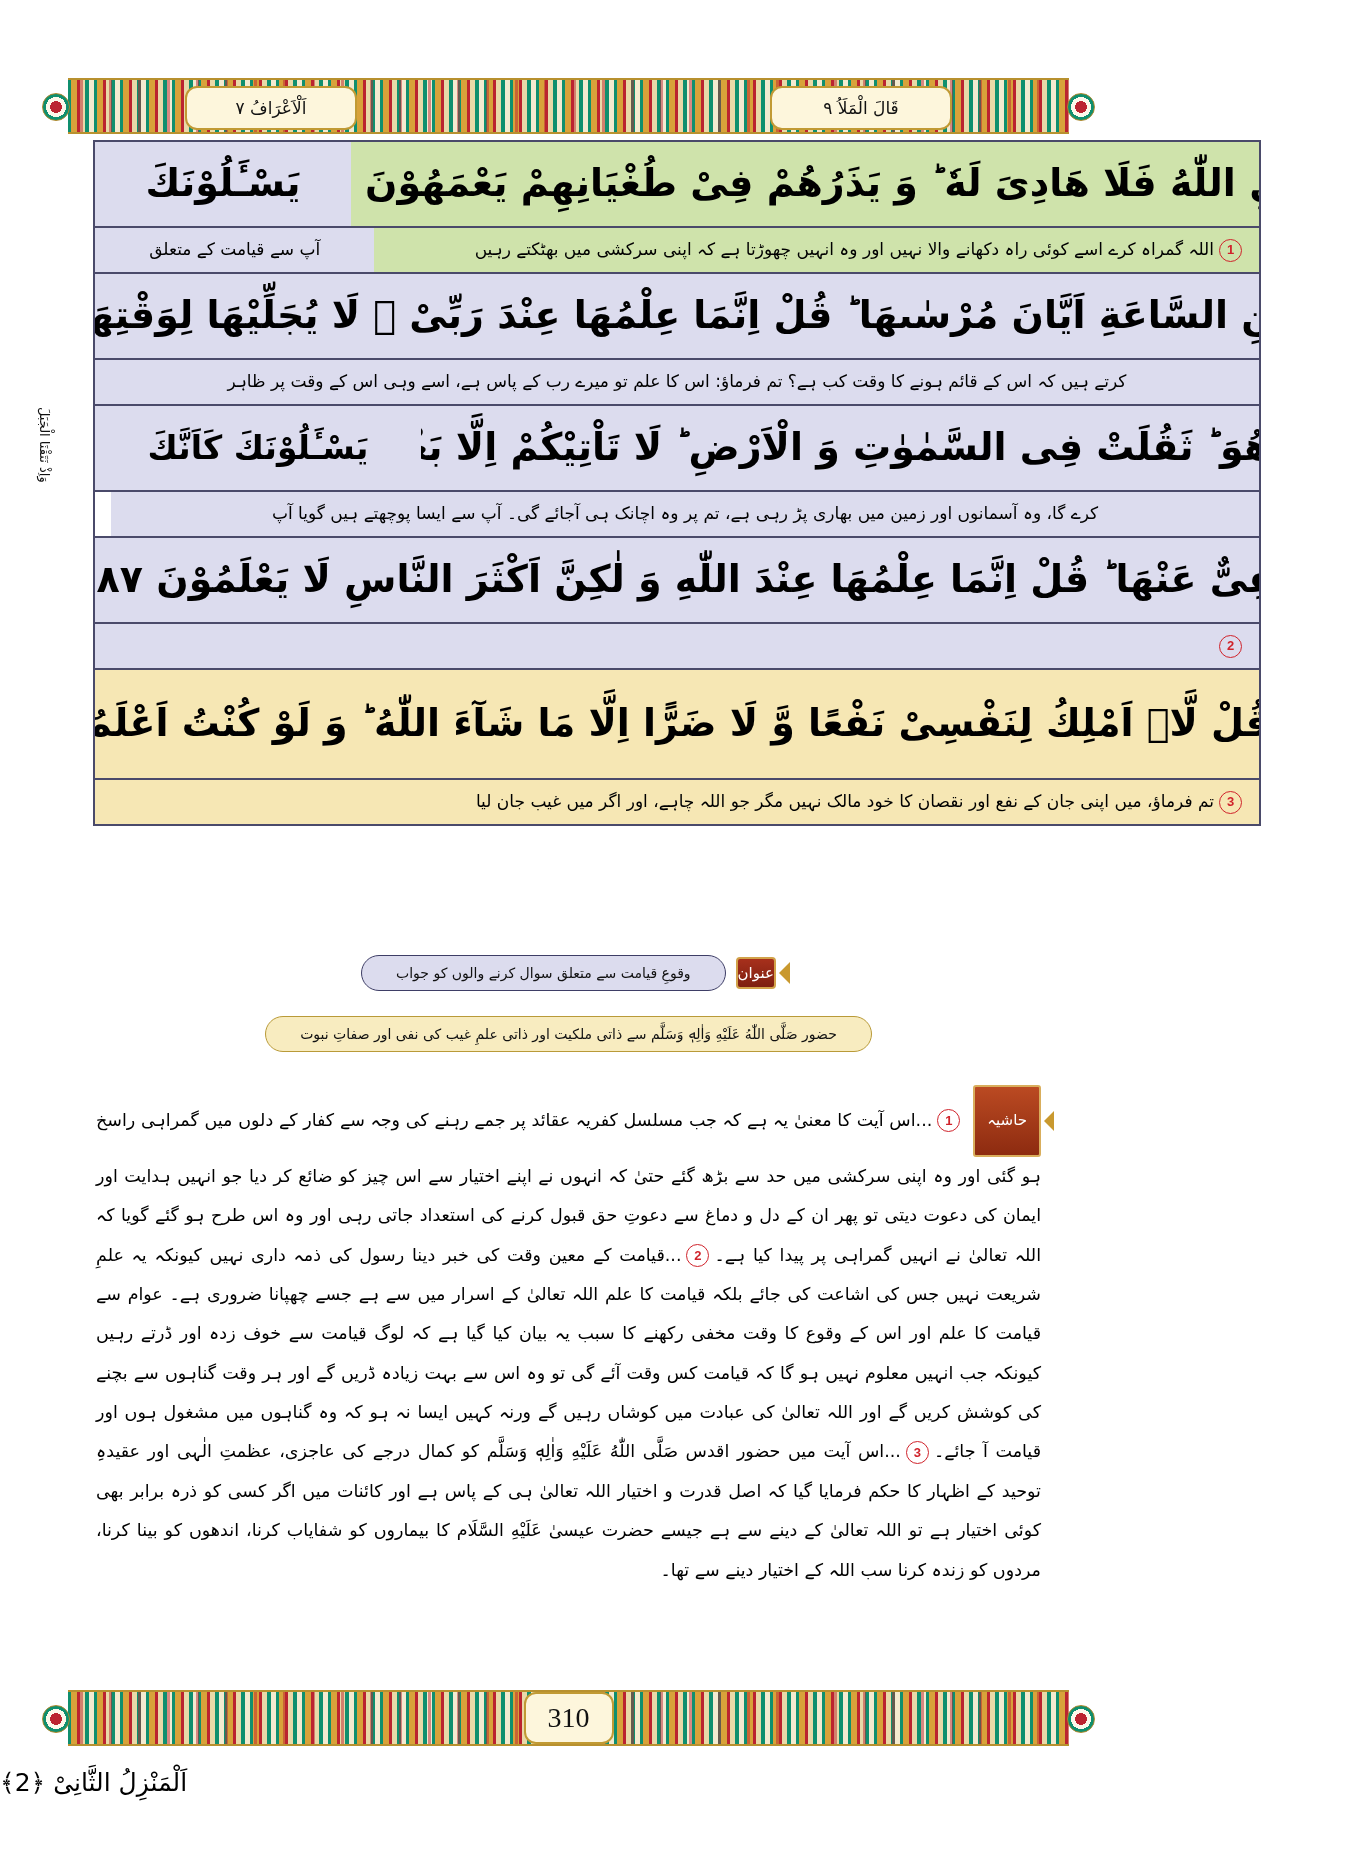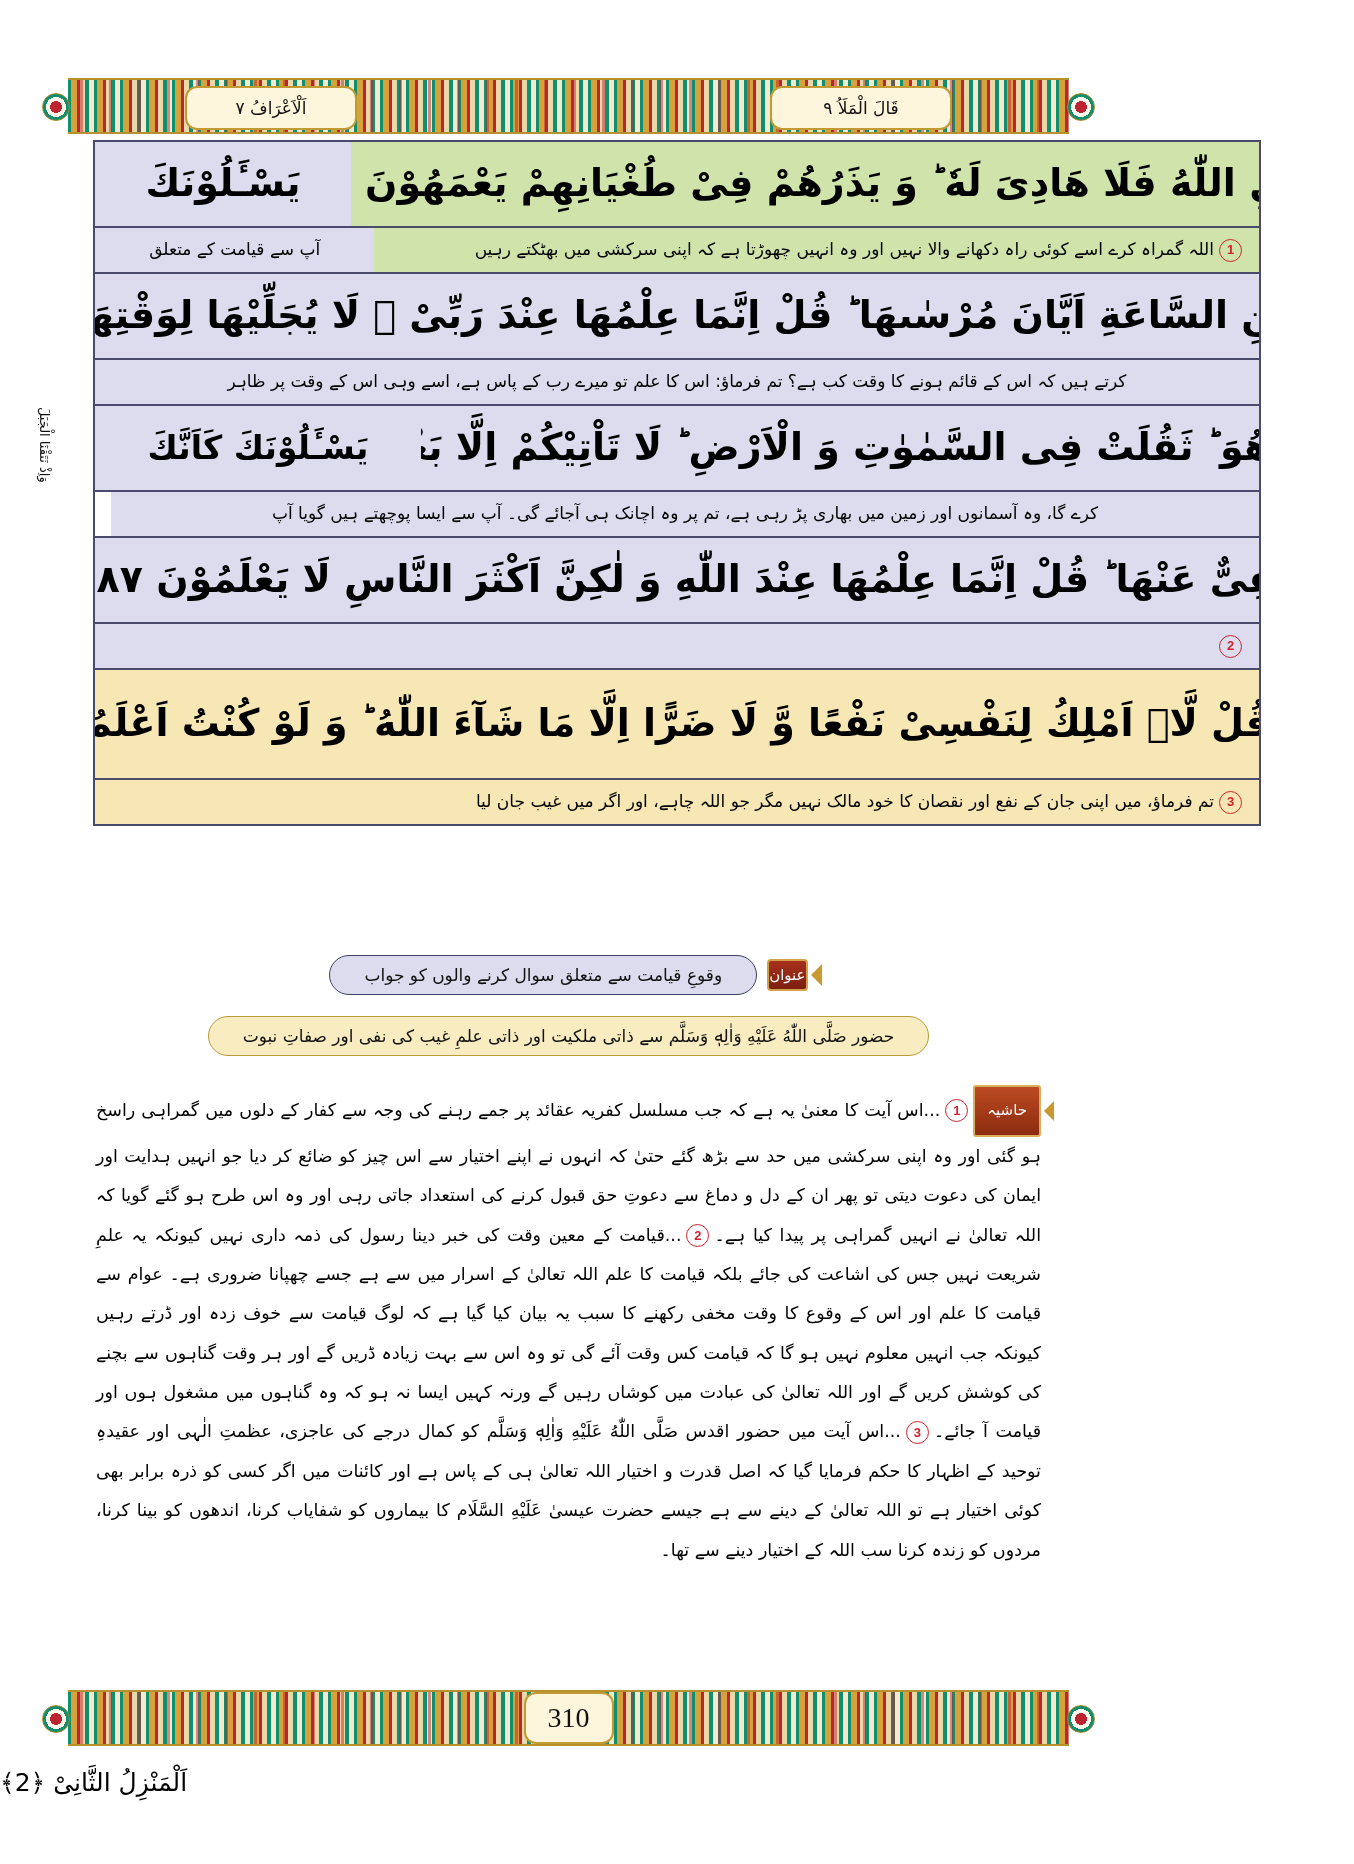--- a/index.html
+++ b/index.html
@@ -140,39 +140,39 @@
     color:#fff;font-size:15px;padding:5px 0;direction:rtl;
     position:relative;white-space:nowrap;
     font-family:"DejaVu Sans","Liberation Sans",sans-serif;
   }
   .badge-tag:before{
     content:"";position:absolute;right:-16px;top:50%;margin-top:-11px;
     width:0;height:0;border:11px solid transparent;border-right-color:#c9992f;
   }
   .pill{
     border-radius:28px;border:1.6px solid #3e3e66;
-    padding:9px 34px;font-size:17px;direction:rtl;color:#111;
+    padding:9px 34px;font-size:14px;direction:rtl;color:#111;
     white-space:nowrap;
     font-family:"DejaVu Sans","Liberation Sans",sans-serif;
   }
   .pill-lav{background:#dcdcee;}
   .pill-amber{background:#f8ecc0;border-color:#b99a38;}
 
   
   .hashia{
     position:absolute;left:96px;right:96px;top:1085px;
     direction:rtl;text-align:justify;
     font-size:17.5px;line-height:2.25;color:#000;
     font-family:"DejaVu Sans","Liberation Sans",sans-serif;
   }
   .hashia-tag{
     display:inline-block;vertical-align:middle;
     background:linear-gradient(#bb4a22,#8d2b10);
     border:2px solid #d9ae5c;border-radius:3px;
-    color:#fff;font-size:15px;padding:7px 12px;
+    color:#fff;font-size:15px;padding:17px 12px;margin-left:8px;
     position:relative;
   }
   .hashia-tag:before{
     content:"";position:absolute;right:-15px;top:50%;margin-top:-10px;
     width:0;height:0;border:10px solid transparent;border-right-color:#c9992f;
   }
   .hashia p{margin:0;text-indent:0;}
 
   
   .page-num{

